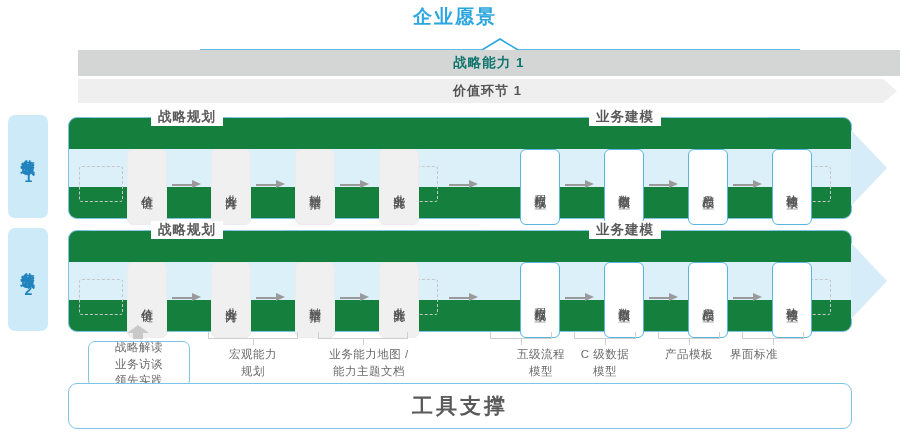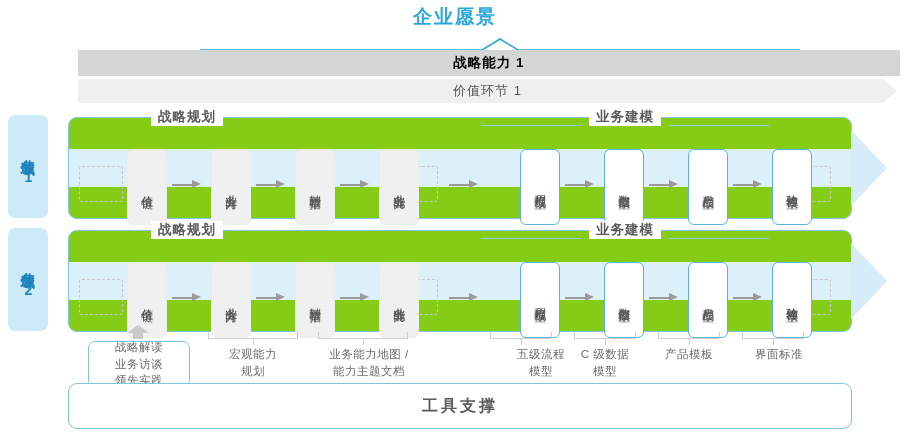--- a/index.html
+++ b/index.html
@@ -23,54 +23,55 @@
   #vision-line{
     position:absolute;left:200px;top:38px;width:600px;height:14px;
   }
 
   
   #cap-bands{
     position:absolute;left:78px;top:50px;width:822px;height:26px;
     display:flex;gap:4px;
   }
   #cap-bands .band{
-    flex:1;background:#d4d6d6;color:#000000;
+    flex:1;background:#d4d6d6;color:#0f766e;
     font-size:13.5px;font-weight:bold;letter-spacing:1px;
     display:flex;align-items:center;justify-content:center;
   }
   
   #value-chain{
     position:absolute;left:78px;top:79px;width:822px;height:24px;
     display:flex;
   }
   #value-chain .vc{
     flex:1;background:#efefef;color:#555;
     font-size:13px;letter-spacing:1px;
     display:flex;align-items:center;justify-content:center;
     clip-path:polygon(0 0, calc(100% - 14px) 0, 100% 50%, calc(100% - 14px) 100%, 0 100%);
     margin-right:3px;position:relative;
   }
   #value-chain .vc:first-child{
     clip-path:polygon(0 0, calc(100% - 14px) 0, 100% 50%, calc(100% - 14px) 100%, 0 100%);
+    font-weight:bold;
   }
 
   
   .domain-tab{
     position:absolute;left:8px;width:40px;
     background:#cdeaf8;border-radius:7px;
     display:flex;align-items:center;justify-content:center;
     color:#2183bd;font-size:14px;font-weight:bold;
   }
   #domain-tab-1{top:115px;height:103px;}
   #domain-tab-2{top:228px;height:103px;}
 
   
   .domain-row{
     position:absolute;left:68px;width:782px;height:100px;
-    border:1.4px solid #7ec4e6;border-radius:9px;background:#84cc16;
+    border:1.4px solid #7ec4e6;border-radius:9px;background:#15803d;
   }
   #domain-row-1{top:117px;}
   #domain-row-2{top:230px;}
   .ribbon-head{
     position:absolute;left:782px;top:12px;width:0;height:0;
     border-top:38px solid transparent;border-bottom:38px solid transparent;
     border-left:36px solid #d6ecf8;
   }
   .ribbon-body{
     position:absolute;left:0;top:31px;height:38px;width:790px;background:#dcf0fa;
@@ -78,21 +79,21 @@
 
   
   .sec-title{
     position:absolute;top:-10px;display:flex;align-items:center;gap:8px;
     font-size:13.5px;font-weight:bold;color:#5a5a5a;letter-spacing:1px;
     background:transparent;
   }
   .sec-title .ln{height:1px;background:#8fc9e8;display:block;}
   .sec-title .lbl{background:#fff;padding:0 7px;}
   .sec-left{left:22px;}
-  .sec-right{left:412px;align-items:flex-end;}
+  .sec-right{left:412px;}
 
   
   .stub{
     position:absolute;top:48px;width:42px;height:34px;
     border:1.3px dashed #c6c6c6;border-radius:3px;
   }
 
   
   .node{
     position:absolute;top:31px;width:38px;height:74px;
@@ -144,21 +145,21 @@
     letter-spacing:.5px;background:#fff;
   }
 
   
   #tool-support{
     position:absolute;left:68px;top:383px;width:782px;height:44px;
     border:1.4px solid #7ec4e6;border-radius:9px;background:#fff;
     display:flex;align-items:center;justify-content:center;
   }
   #tool-support-label{
-    font-size:16px;font-weight:bold;color:#5a5a5a;letter-spacing:3px;
+    font-size:21px;font-weight:bold;color:#5a5a5a;letter-spacing:3px;
   }
 </style>
 </head>
 <body>
 
 <div id="top-heading">
   <span>企业愿景</span>
 </div>
 
 <svg id="vision-line" viewBox="0 0 600 14" preserveAspectRatio="none">
@@ -375,17 +376,17 @@
   </div>
 
 <div id="tool-box-0">
   <span>战略解读<br>业务访谈<br>领先实践</span>
 </div>
 <div class="tool-label" style="left:208px;width:90px"><span>宏观能力<br>规划</span></div>
 <div class="tool-label" style="left:316px;width:106px"><span>业务能力地图 /<br>能力主题文档</span></div>
 <div class="tool-label" style="left:508px;width:66px"><span>五级流程<br>模型</span></div>
 <div class="tool-label" style="left:572px;width:66px"><span>C 级数据<br>模型</span></div>
 <div class="tool-label" style="left:656px;width:66px"><span>产品模板</span></div>
-<div class="tool-label" style="left:746px;width:66px"><span>界面标准</span></div>
+<div class="tool-label" style="left:721px;width:66px"><span>界面标准</span></div>
 
 <div id="tool-support">
   <span id="tool-support-label">工具支撑</span>
 </div>
 
 </body></html>

